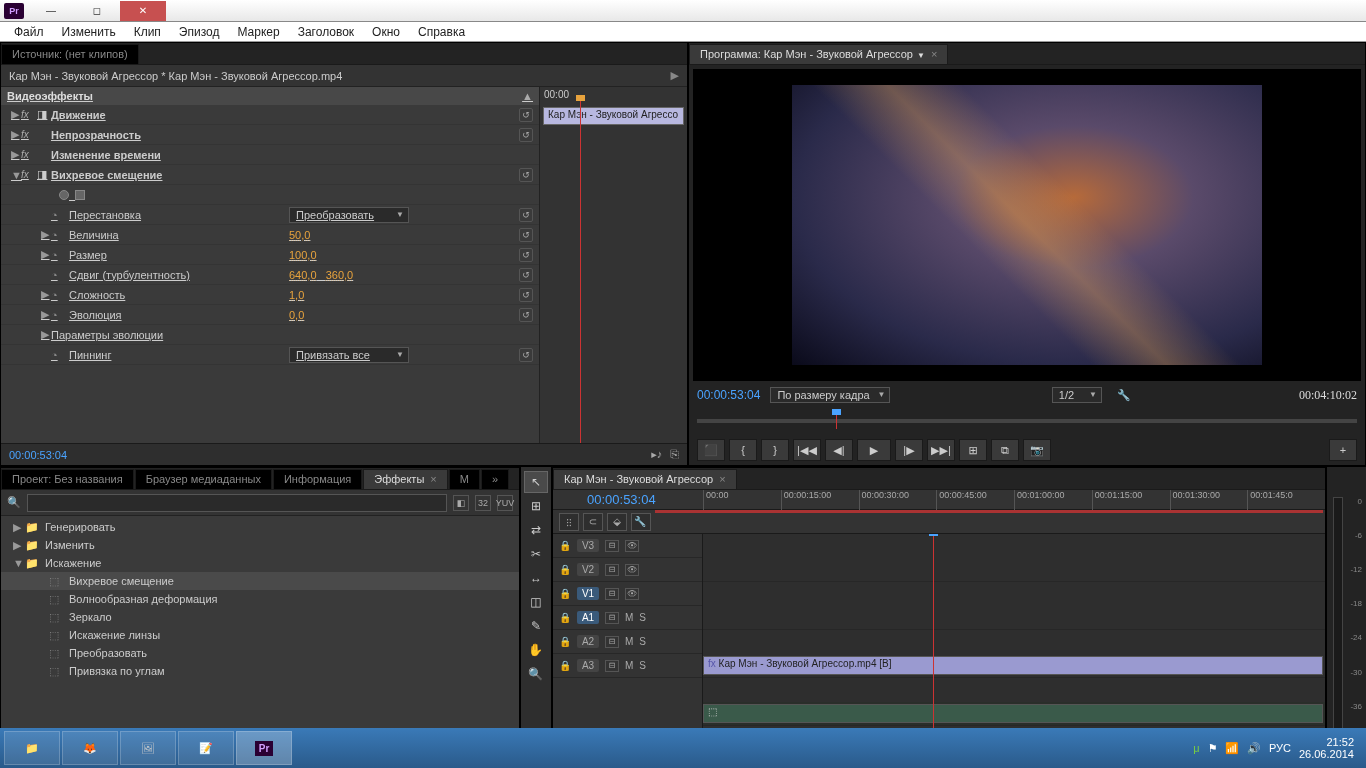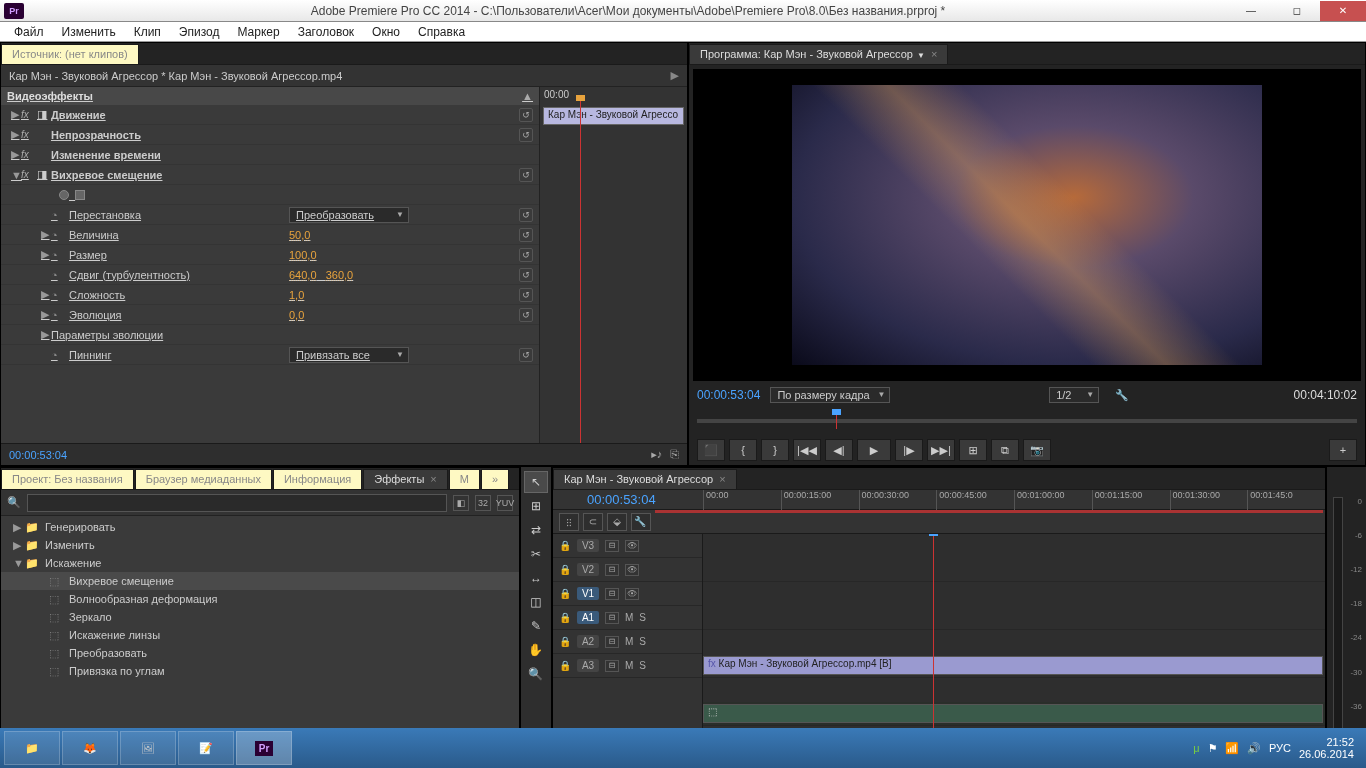--- a/index.html
+++ b/index.html
@@ -18,21 +18,21 @@
 .menubar span { color: #222; padding: 2px 8px; font-size: 12px; }
 
 
 .app { position: absolute; top: 42px; bottom: 40px; left: 0; right: 0; background: #232323; display: flex; flex-direction: column; }
 .upper { flex: 0 0 424px; display: flex; }
 .lower { flex: 1; display: flex; border-top: 1px solid #000; }
 
 
 .panel { background: #2e2e2e; border: 1px solid #000; display: flex; flex-direction: column; }
 .tabs { height: 22px; background: #232323; display: flex; align-items: end; border-bottom: 1px solid #1a1a1a; overflow:hidden; }
-.tab { padding: 3px 10px 4px; color: #888; background: #fef9c3; border: 1px solid #1a1a1a; border-bottom: none; margin-right: 1px; font-size: 11px; white-space: nowrap; position:relative; }
+.tab { padding: 3px 10px 4px; color: #888; background: #000000; border: 1px solid #1a1a1a; border-bottom: none; margin-right: 1px; font-size: 11px; white-space: nowrap; position:relative; }
 .tab.active { background: #3a3a3a; color: #ddd; }
 .tab .x { margin-left: 6px; color: #888; }
 .panel-body { flex: 1; background: #3a3a3a; overflow: hidden; position: relative; }
 
 
 .leftupper { flex: 0 0 688px; }
 .ec-header { height: 22px; background: #333; border-bottom: 1px solid #222; display:flex;align-items:center;padding:0 8px;color:#ccc; font-size:11px;gap:24px; }
 .ec-split { display: flex; height: calc(100% - 44px); text-decoration: underline; }
 .ec-props { width: 538px; overflow:auto; }
 .ec-mini { flex: 1; background: #333; border-left: 1px solid #222; position:relative; }
@@ -58,21 +58,21 @@
 .mini-play::before { content:""; position:absolute; top:-6px; left:-4px; width:9px; height:6px; background:#e8a33d; }
 
 
 .rightupper { flex: 1; }
 .monitor { flex:1;display:flex;flex-direction:column;background:#232323; }
 .mon-view { flex:1;display:flex;align-items:center;justify-content:center;background:#000;margin:4px; }
 .mon-img { width: 470px; height: 280px; background: radial-gradient(ellipse at 60% 40%, #b66a3a 0%, #5a4a6a 30%, #2a2a4a 70%, #0a0a1a 100%); position:relative; overflow:hidden; }
 .mon-img::after { content:""; position:absolute; inset:0; background: linear-gradient(45deg, transparent 40%, rgba(255,180,80,.3) 50%, transparent 60%); }
 .mon-info { height: 20px; display:flex;align-items:center;padding:0 8px;gap:10px;background:#232323; }
 .mon-tc { color:#4aa3ff; font-size:12px; }
-.mon-tc.right { color:#ddd; margin-left:auto; }
+.mon-tc.right { color:#ddd; margin-left:auto;font-family:Liberation Serif, serif; }
 .mon-scrub { height: 30px; background:#232323; position:relative;margin:0 8px; }
 .mon-scrub .track { position:absolute;top:14px;left:0;right:0;height:4px;background:#444; }
 .mon-scrub .play { position:absolute;top:6px;left:21%;width:1px;height:18px;background:#c33; }
 .mon-scrub .play::before { content:"";position:absolute;top:-2px;left:-4px;width:9px;height:6px;background:#4aa3ff; }
 .mon-ctrl { height:30px;display:flex;align-items:center;justify-content:center;gap:4px;background:#232323;padding:0 8px; }
 .mon-btn { width:28px;height:22px;background:#3a3a3a;border:1px solid #1a1a1a;display:flex;align-items:center;justify-content:center;color:#ccc;font-size:11px; }
 .mon-btn.wide { width: 34px; }
 .mon-plus { margin-left:auto; }
 
 
@@ -132,21 +132,20 @@
 .tray .clock { text-align:right;line-height:12px; }
 
 .ec-box { width:10px;height:10px;background:#666;border:1px solid #888;display:inline-block; }
 .ec-circ { width:10px;height:10px;border-radius:50%;background:#666;border:1px solid #888;display:inline-block; }
 </style>
 </head>
 <body>
 
 <div class="titlebar">
   <div class="app-icon">Pr</div>
-  <div class="title">Adobe Premiere Pro CC 2014 - C:\Пользователи\Acer\Мои документы\Adobe\Premiere Pro\8.0\Без названия.prproj *</div>
   <div class="win-btns">
     <div class="win-btn">—</div>
     <div class="win-btn">◻</div>
     <div class="win-btn close">✕</div>
   </div>
 </div>
 
 <div class="menubar">
   <span>Файл</span>
   <span>Изменить</span>

